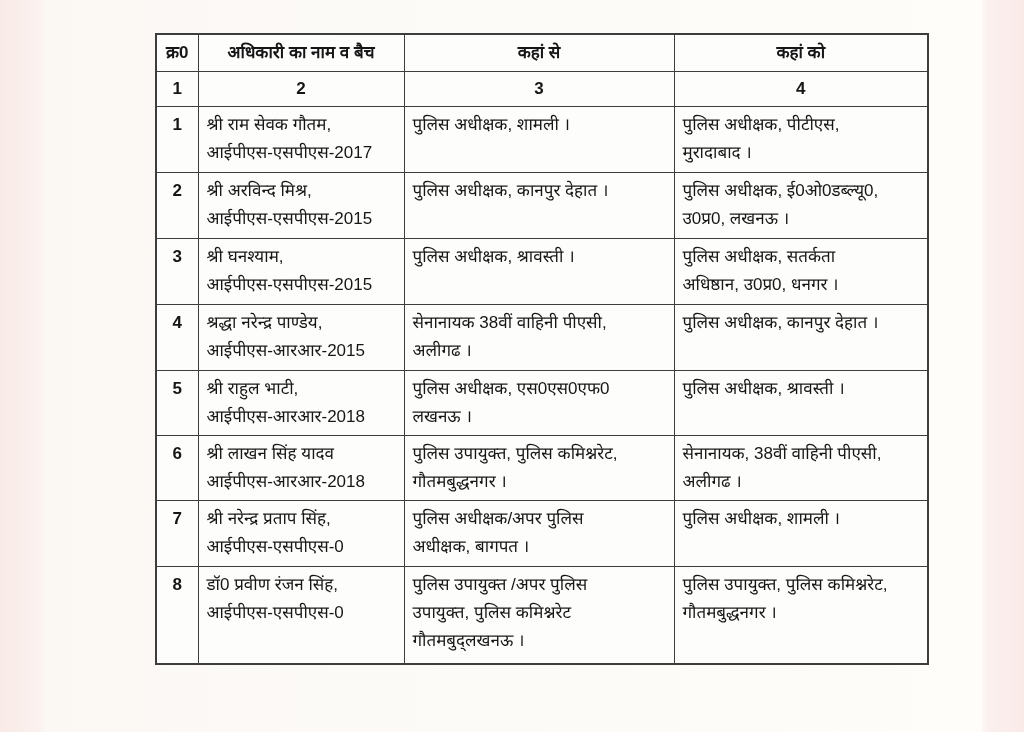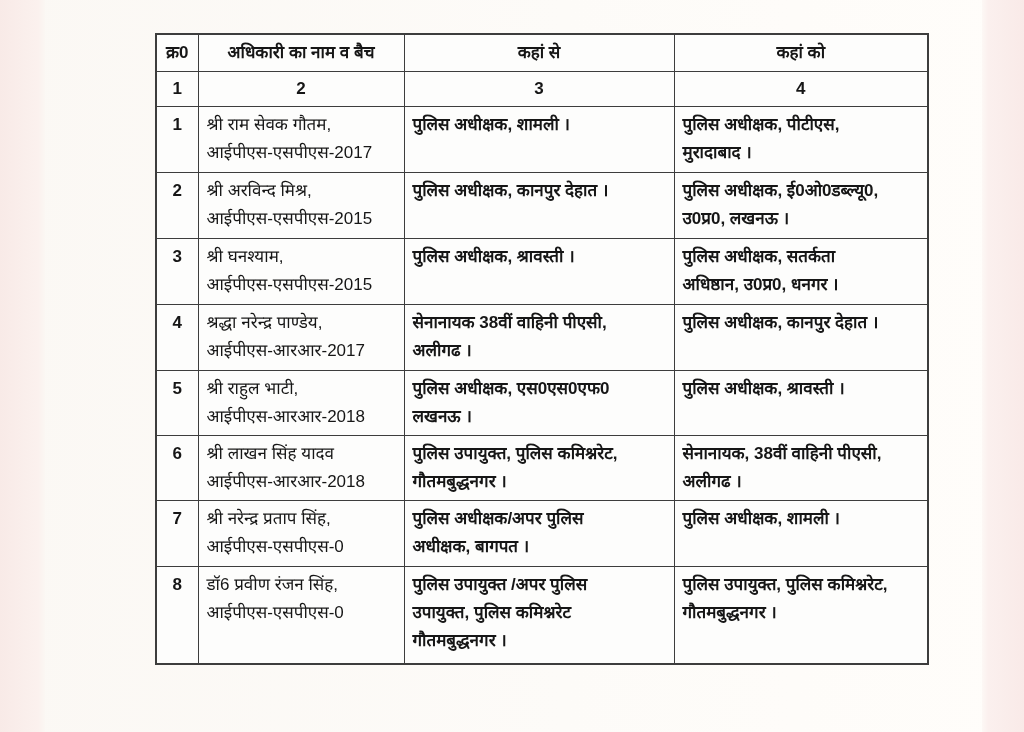--- a/index.html
+++ b/index.html
@@ -55,21 +55,21 @@
     vertical-align: middle;
     padding: 3px 4px;
   }
   tr.header-row th { height: 30px; }
   tr.colnum-row th { height: 24px; }
 
   td.sno {
     text-align: center;
     font-weight: bold;
   }
-  td.cell .multiline { white-space: pre-line; font-weight: bold; }
+  td.cell .multiline { white-space: pre-line; }
 
   tbody tr { height: 66px; }
   tbody tr:nth-child(5) { height: 62px; }
   tbody tr:nth-child(6) { height: 64px; }
   tbody tr:last-child   { height: 97px; }
 </style>
 </head>
 <body>
 
 <div class="page">
@@ -137,21 +137,21 @@
           </td>
           <td class="cell">
             <div class="multiline">पुलिस अधीक्षक, सतर्कता
 अधिष्ठान, उ0प्र0, धनगर ।</div>
           </td>
         </tr>
         <tr>
           <td class="sno">4</td>
           <td class="cell">
             <div>श्रद्धा नरेन्द्र पाण्डेय,</div>
-            <div>आईपीएस-आरआर-2017</div>
+            <div>आईपीएस-आरआर-2015</div>
           </td>
           <td class="cell">
             <div class="multiline">सेनानायक 38वीं वाहिनी पीएसी,
 अलीगढ ।</div>
           </td>
           <td class="cell">
             <div class="multiline">पुलिस अधीक्षक, कानपुर देहात ।</div>
           </td>
         </tr>
         <tr>
@@ -193,27 +193,27 @@
             <div class="multiline">पुलिस अधीक्षक/अपर पुलिस
 अधीक्षक, बागपत ।</div>
           </td>
           <td class="cell">
             <div class="multiline">पुलिस अधीक्षक, शामली ।</div>
           </td>
         </tr>
         <tr>
           <td class="sno">8</td>
           <td class="cell">
-            <div>डॉ6 प्रवीण रंजन सिंह,</div>
+            <div>डॉ0 प्रवीण रंजन सिंह,</div>
             <div>आईपीएस-एसपीएस-0</div>
           </td>
           <td class="cell">
             <div class="multiline">पुलिस उपायुक्त /अपर पुलिस
 उपायुक्त, पुलिस कमिश्नरेट
-गौतमबुद्धनगर ।</div>
+गौतमबुद्लखनऊ ।</div>
           </td>
           <td class="cell">
             <div class="multiline">पुलिस उपायुक्त, पुलिस कमिश्नरेट,
 गौतमबुद्धनगर ।</div>
           </td>
         </tr>
       </tbody>
   </table>
 </div>
 

